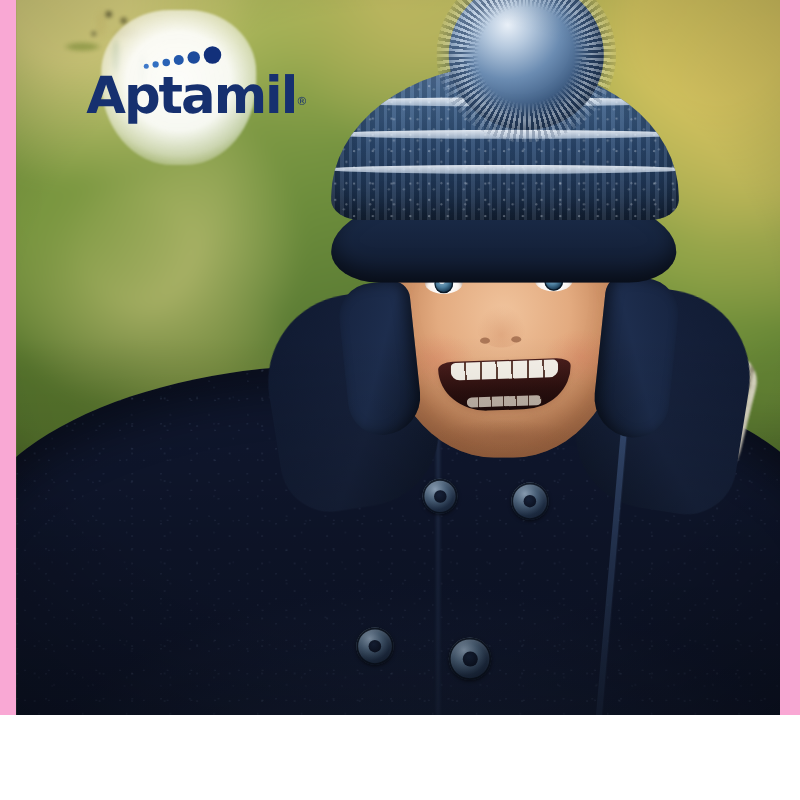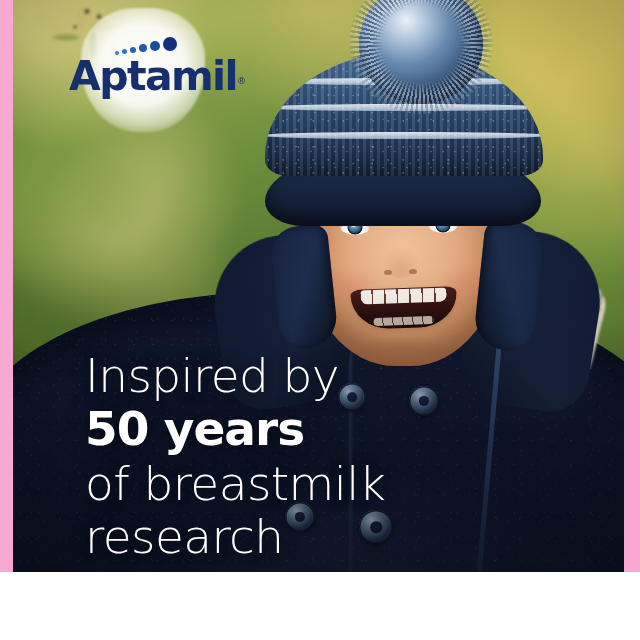--- a/index.html
+++ b/index.html
@@ -547,21 +547,15 @@
         <i class="d1"></i>
         <i class="d2"></i>
         <i class="d3"></i>
         <i class="d4"></i>
         <i class="d5"></i>
         <i class="d6"></i>
       </div>
       <div class="badge-wordmark"><span>Aptamil</span><sup>®</sup></div>
     </div>
 
-    <div class="headline">
-      <span class="hl-line hl-1">Inspired by</span>
-      <span class="hl-line bold hl-2">50 years</span>
-      <span class="hl-line hl-3">of breastmilk</span>
-      <span class="hl-line hl-4">research</span>
-    </div>
 
   </div>
 </div>
 
 </body></html>

